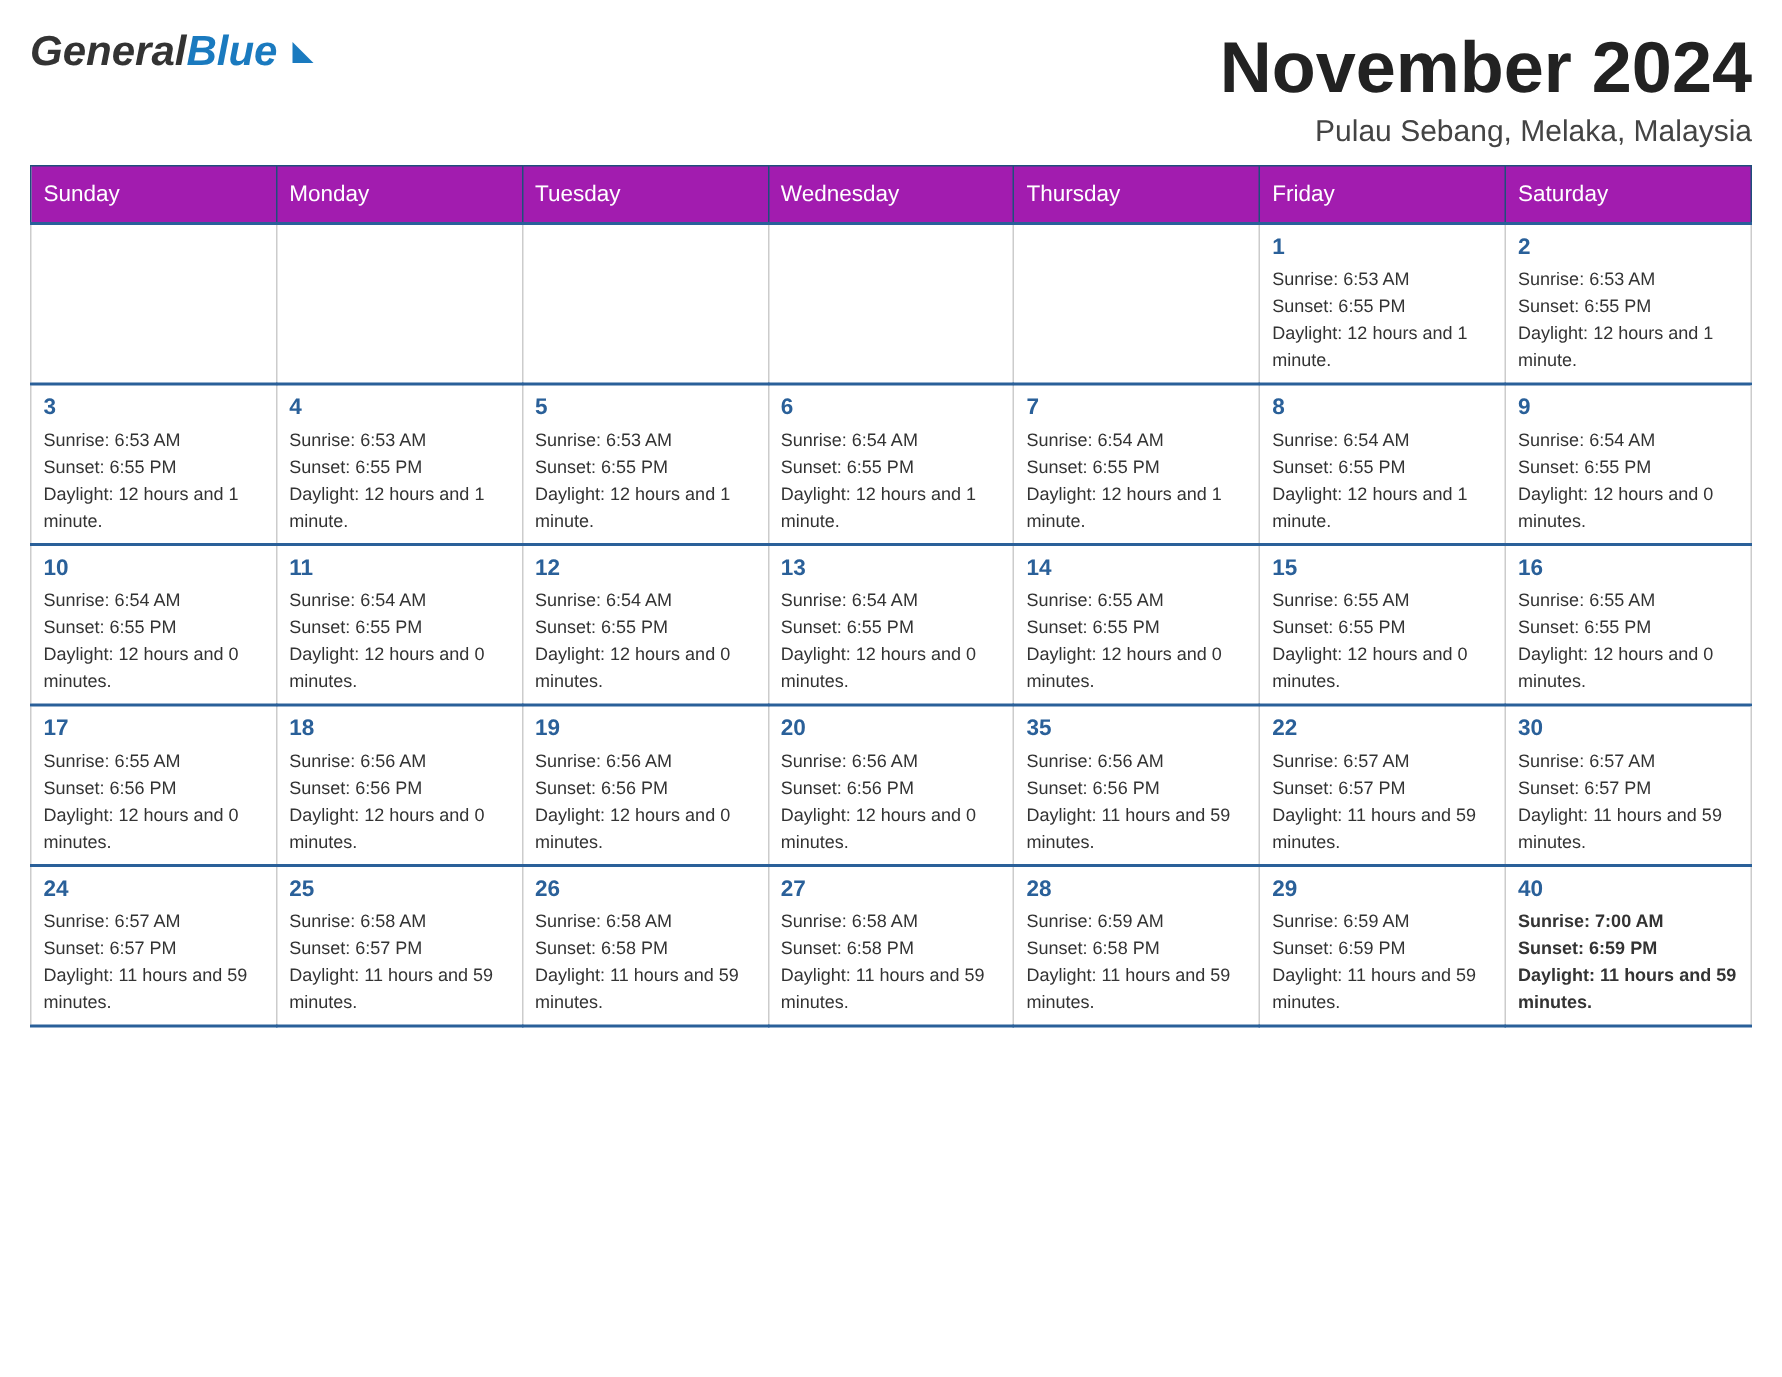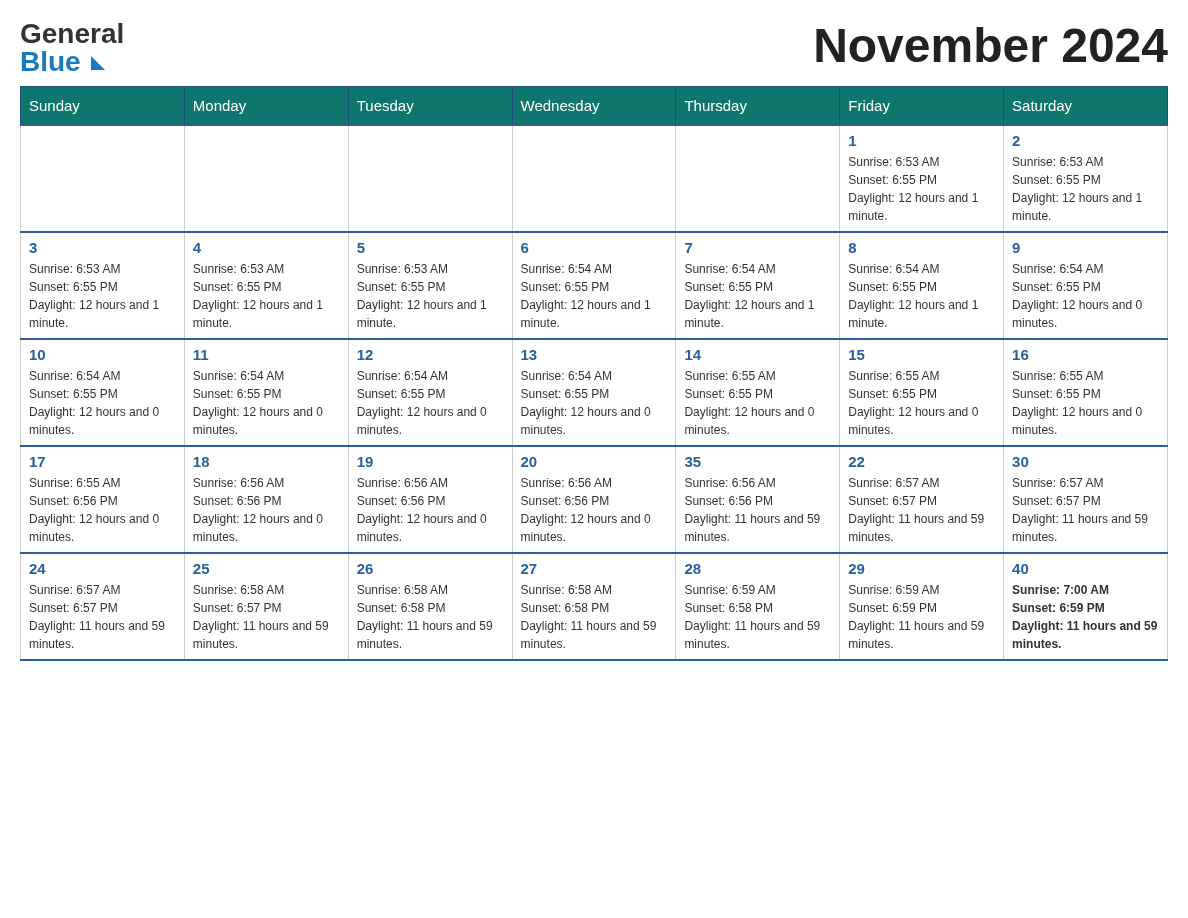--- a/index.html
+++ b/index.html
@@ -11,22 +11,23 @@
       min-height: 918px;
     }
     .header {
       display: flex;
       justify-content: space-between;
       align-items: flex-start;
       margin-bottom: 10px;
     }
     .logo {
       display: flex;
-      flex-direction: column;
+      flex-direction: row;
       align-items: flex-start;
+      font-style: italic;
     }
     .logo-general {
       font-size: 28px;
       font-weight: bold;
       color: #333;
       line-height: 1;
     }
     .logo-blue {
       font-size: 28px;
       font-weight: bold;
@@ -59,21 +60,21 @@
       font-size: 20px;
       color: #444;
       margin-top: 4px;
     }
     .calendar {
       width: 100%;
       border-collapse: collapse;
       margin-top: 8px;
     }
     .calendar th {
-      background-color: #0f766e;
+      background-color: #a21caf;
       color: #fff;
       font-size: 15px;
       font-weight: normal;
       padding: 10px 8px;
       text-align: left;
       border: 1px solid #1e4f7a;
     }
     .calendar td {
       vertical-align: top;
       padding: 6px 8px;
@@ -109,20 +110,21 @@
 <div class="header">
   <div class="logo">
     <span class="logo-general">General</span>
     <span class="logo-blue">
       <span>Blue</span>
       <span class="logo-arrow"></span>
     </span>
   </div>
   <div class="title-block">
     <div class="month-title">November 2024</div>
+    <div class="location">Pulau Sebang, Melaka, Malaysia</div>
   </div>
 </div>
 
 <table class="calendar">
   <thead>
     <tr>
       <th>Sunday</th>
       <th>Monday</th>
       <th>Tuesday</th>
       <th>Wednesday</th>

